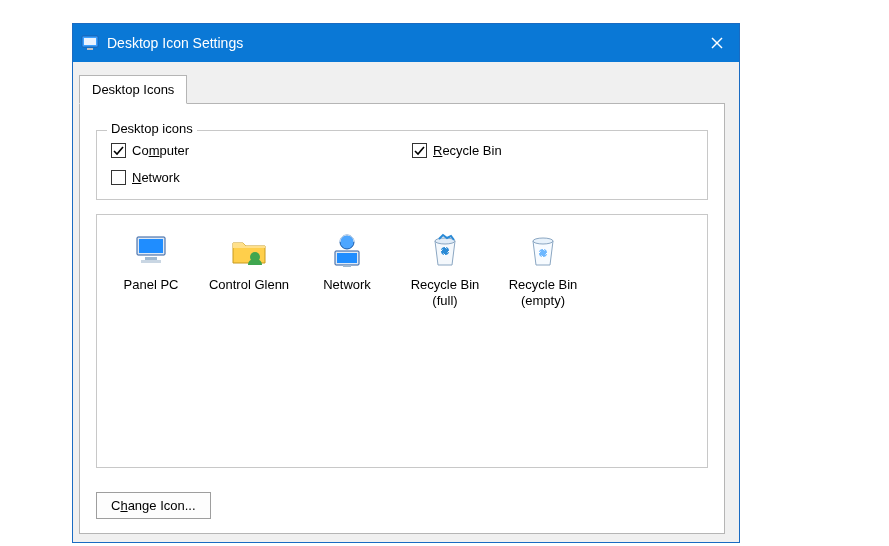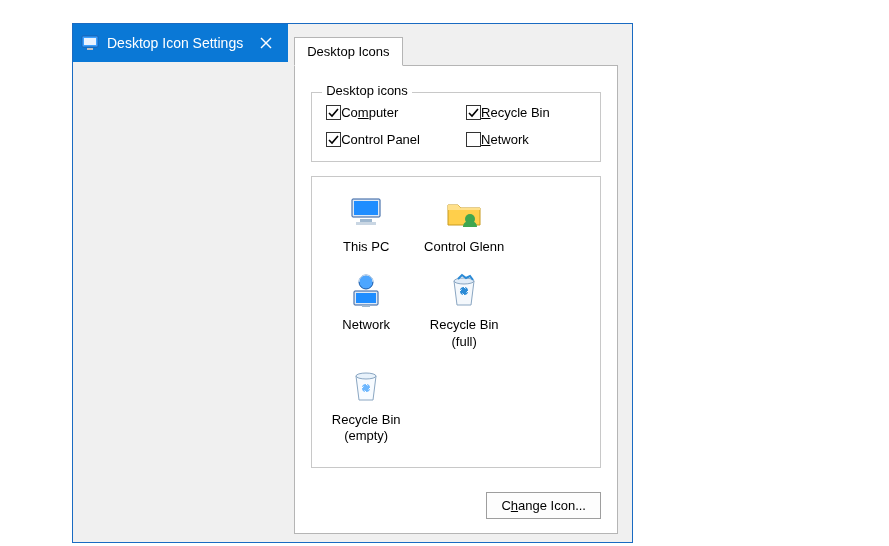--- a/index.html
+++ b/index.html
@@ -10,26 +10,26 @@
     background: #fff;
     width: 889px;
     height: 546px;
     position: relative;
     color: #000;
   }
   .window {
     position: absolute;
     left: 72px;
     top: 23px;
-    width: 561px;
+    width: 668px;
     height: 520px;
     border: 1px solid #1a6bc2;
     background: #f0f0f0;
     display: flex;
-    flex-direction: row;
+    flex-direction: column;
   }
   .titlebar {
     height: 38px;
     background: #0a78d6;
     color: #fff;
     display: flex;
     align-items: center;
     padding: 0 0 0 8px;
     font-size: 14px;
   }
@@ -96,20 +96,21 @@
   }
   .check-grid {
     display: grid;
     grid-template-columns: 1fr 1fr;
     row-gap: 12px;
     column-gap: 20px;
   }
   .check-item {
     display: flex;
     align-items: center;
+    gap: 6px;
   }
   .cbox {
     width: 15px;
     height: 15px;
     border: 1px solid #333;
     display: inline-flex;
     align-items: center;
     justify-content: center;
     background: #fff;
   }
@@ -142,21 +143,20 @@
     justify-content: center;
     margin-bottom: 6px;
   }
   .icon-item .lbl {
     font-size: 13px;
     line-height: 1.25;
     white-space: pre-line;
   }
   .btn-row {
     display: flex;
-    justify-content: flex-end;
     gap: 10px;
     margin-top: 24px;
   }
   .btn {
     border: 1px solid #9e9e9e;
     background: #fdfdfd;
     padding: 5px 14px;
     font-size: 13px;
     min-width: 110px;
     text-align: center;
@@ -205,45 +205,37 @@
             </div>
             <div class="check-item">
               <span class="cbox checked">
                 <svg width="11" height="11" viewBox="0 0 11 11">
                   <polyline points="1,6 4,9 10,2" fill="none" stroke="#000" stroke-width="1.6"></polyline>
                 </svg>
               </span>
               <span><span class="u">R</span>ecycle Bin</span>
             </div>
             <div class="check-item">
-              <span class="cbox checked">
-                <svg width="11" height="11" viewBox="0 0 11 11">
-                  <polyline points="1,6 4,9 10,2" fill="none" stroke="#000" stroke-width="1.6"></polyline>
-                </svg>
-              </span>
-              <span>Control Panel</span>
-            </div>
-            <div class="check-item">
               <span class="cbox"></span>
               <span><span class="u">N</span>etwork</span>
             </div>
           </div>
       </div>
 
       <div class="icon-list" id="icon-list">
           <div class="icon-item">
             <div class="icn">
               <svg width="40" height="40" viewBox="0 0 40 40">
                 <rect x="6" y="6" width="28" height="18" rx="1" fill="#dfe9f5" stroke="#2a5a9e"></rect>
                 <rect x="8" y="8" width="24" height="14" fill="#1f8dff"></rect>
                 <rect x="14" y="26" width="12" height="3" fill="#9fb8d0"></rect>
                 <rect x="10" y="29" width="20" height="3" fill="#c9d6e3"></rect>
               </svg>
             </div>
-            <div class="lbl">This PC</div>
+            <div class="lbl">Panel PC</div>
           </div>
           <div class="icon-item">
             <div class="icn">
               <svg width="40" height="40" viewBox="0 0 40 40">
                 <path d="M4 12h10l3 3h19v17H4z" fill="#ffcf4b" stroke="#c89a1f"></path>
                 <path d="M4 12h10l3 3h19v2H4z" fill="#ffe08a"></path>
                 <circle cx="26" cy="26" r="5" fill="#3fa64f"></circle>
                 <path d="M19 34c0-4 3-6 7-6s7 2 7 6z" fill="#3fa64f"></path>
               </svg>
             </div>

